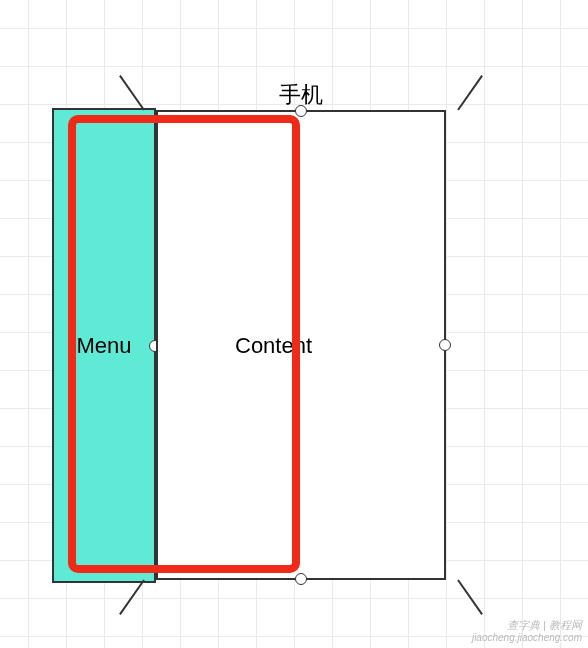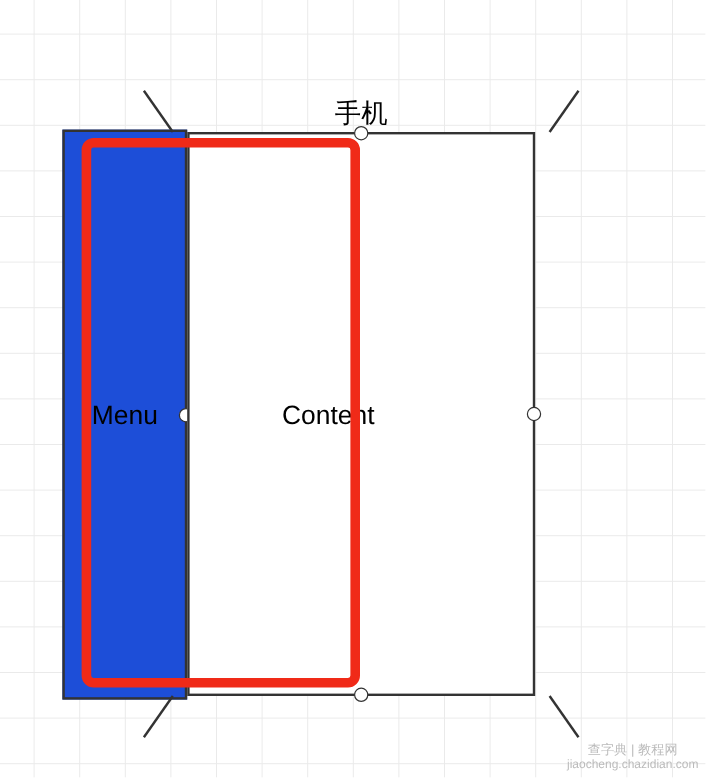--- a/index.html
+++ b/index.html
@@ -63,21 +63,21 @@
     .ph-top { top: -7px; left: 50%; transform: translateX(-50%); }
     .ph-right { right: -7px; top: 50%; transform: translateY(-50%); }
     .ph-bottom { bottom: -7px; left: 50%; transform: translateX(-50%); }
     .menu-box {
       position: absolute;
       top: 108px;
       left: 52px;
       width: 104px;
       height: 475px;
       border: 2px solid #333;
-      background: #1d4ed8;
+      background: #5eead4;
       padding-left: 23px;
     }
     .menu-label {
       position: absolute;
       top: 50%;
       left: 50%;
       transform: translate(-50%, -50%);
       font-size: 22px;
       color: #000;
     }
@@ -107,24 +107,25 @@
       width: 232px;
       height: 458px;
       border: 8px solid #f02a18;
       border-radius: 10px;
       pointer-events: none;
     }
     .watermark {
       position: absolute;
       bottom: 4px;
       right: 6px;
-      text-align: center;
+      text-align: right;
       font-size: 10px;
       color: #bbb;
       line-height: 1.2;
+      font-style: italic;
     }
     .watermark .cn { font-size: 11px; }
   </style>
 </head>
 <body>
 
 <div class="grid"></div>
 
 <div class="canvas">
 
@@ -145,14 +146,14 @@
   </div>
 
   <span class="content-label">Content</span>
 
   <div class="red-overlay"></div>
 
 </div>
 
 <div class="watermark">
   <div class="cn">查字典 | 教程网</div>
-  <div>jiaocheng.chazidian.com</div>
+  <div>jiaocheng.jiaocheng.com</div>
 </div>
 
 </body></html>

